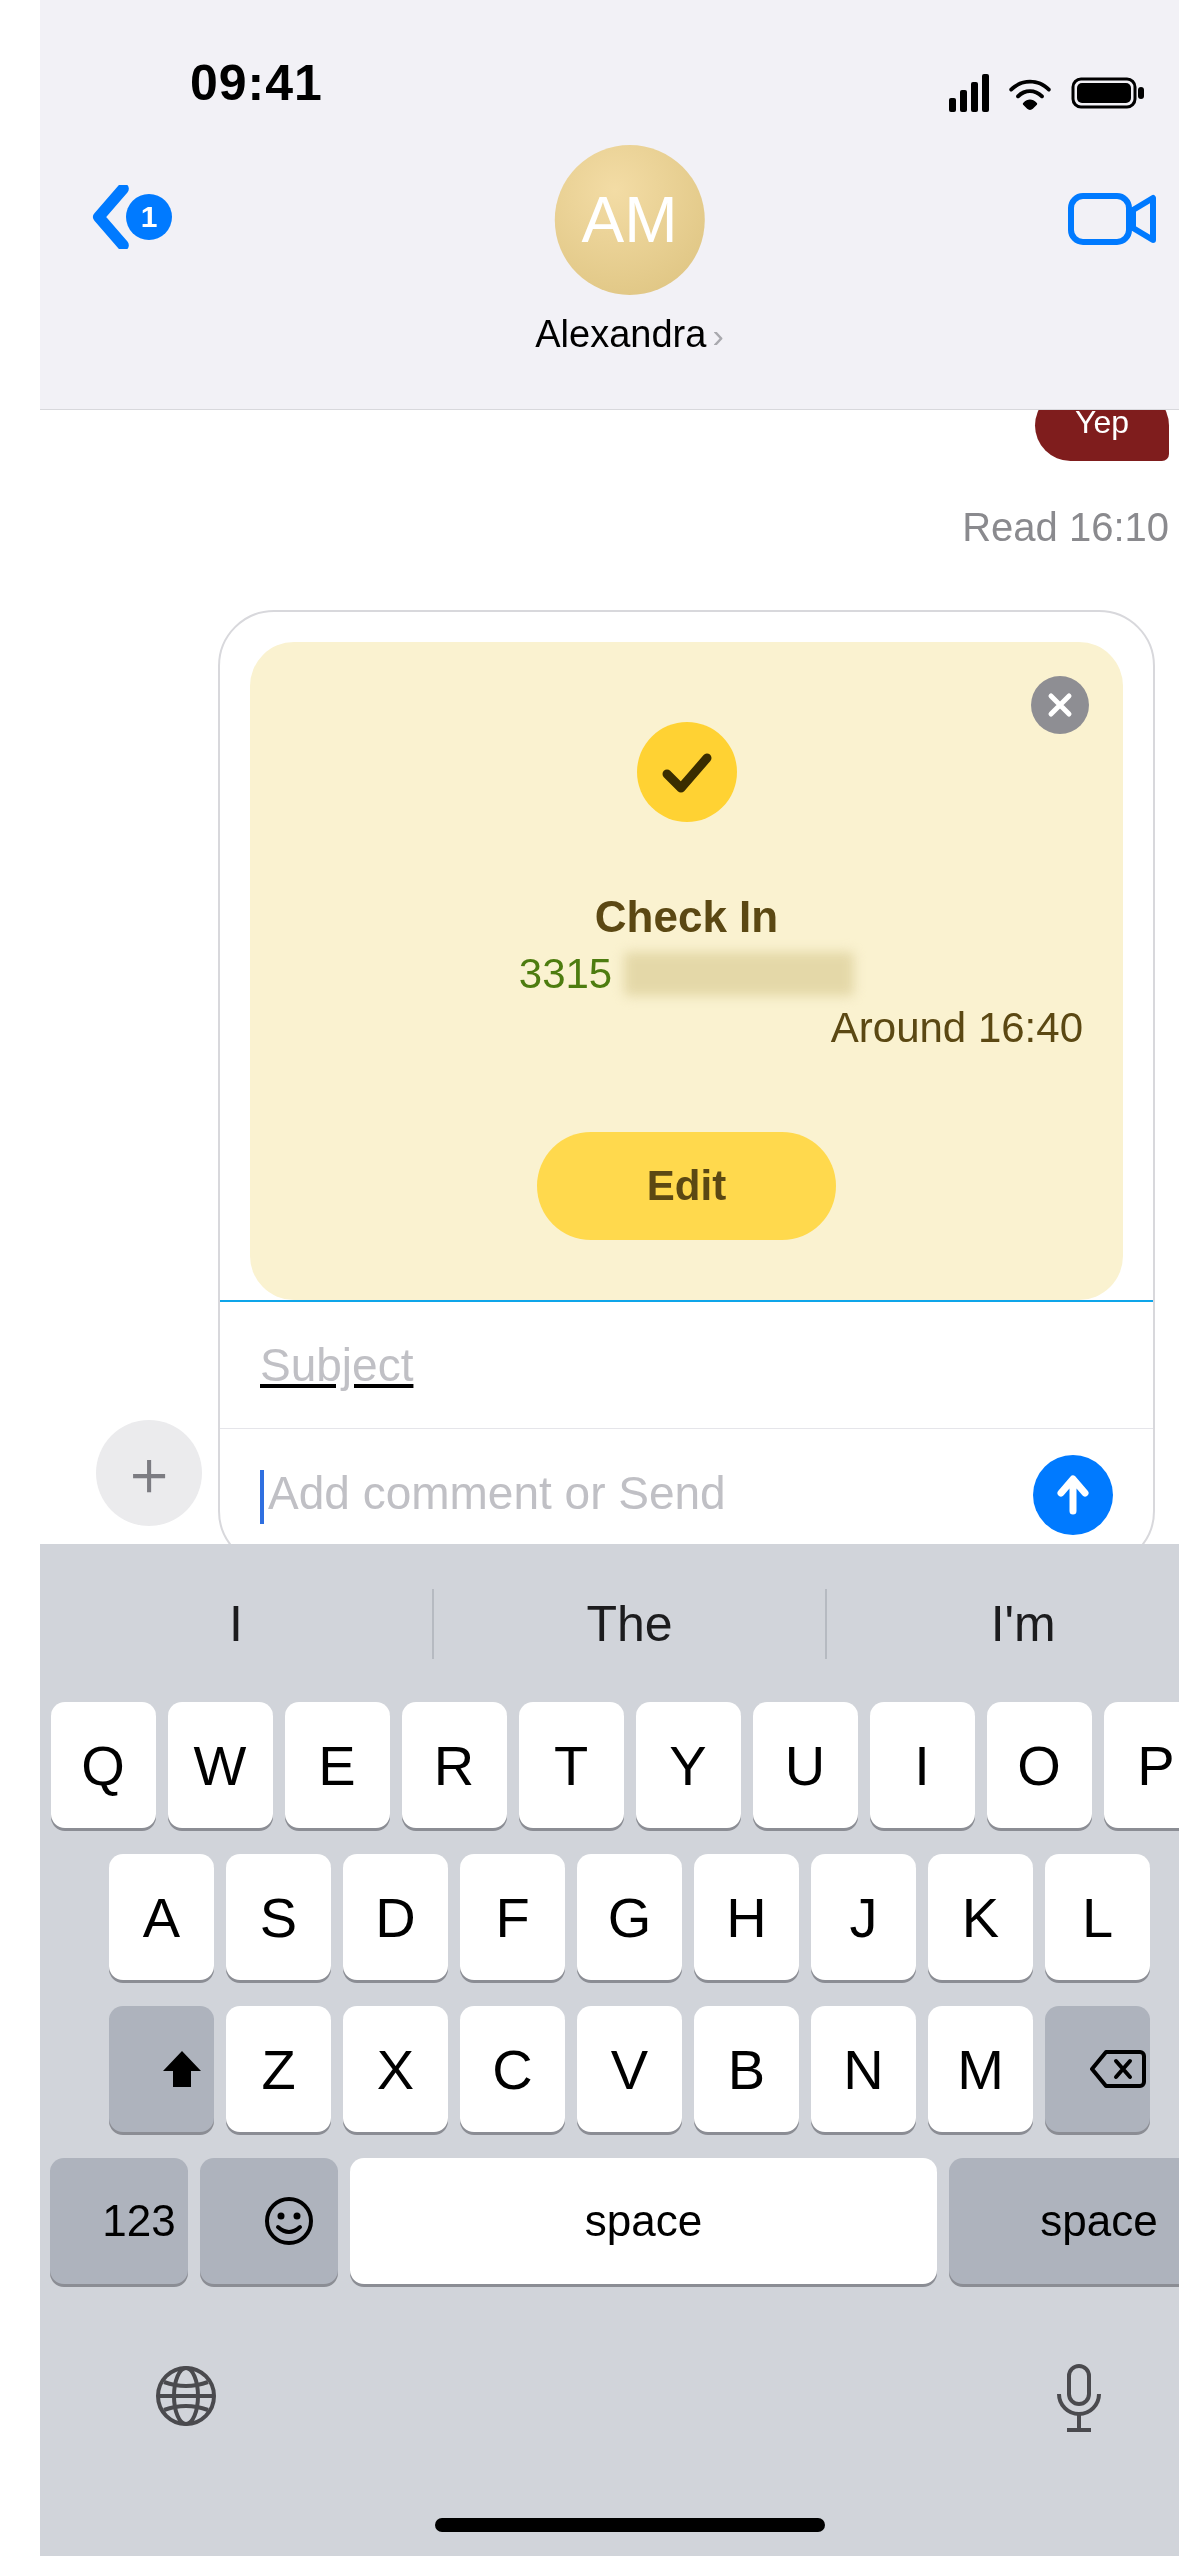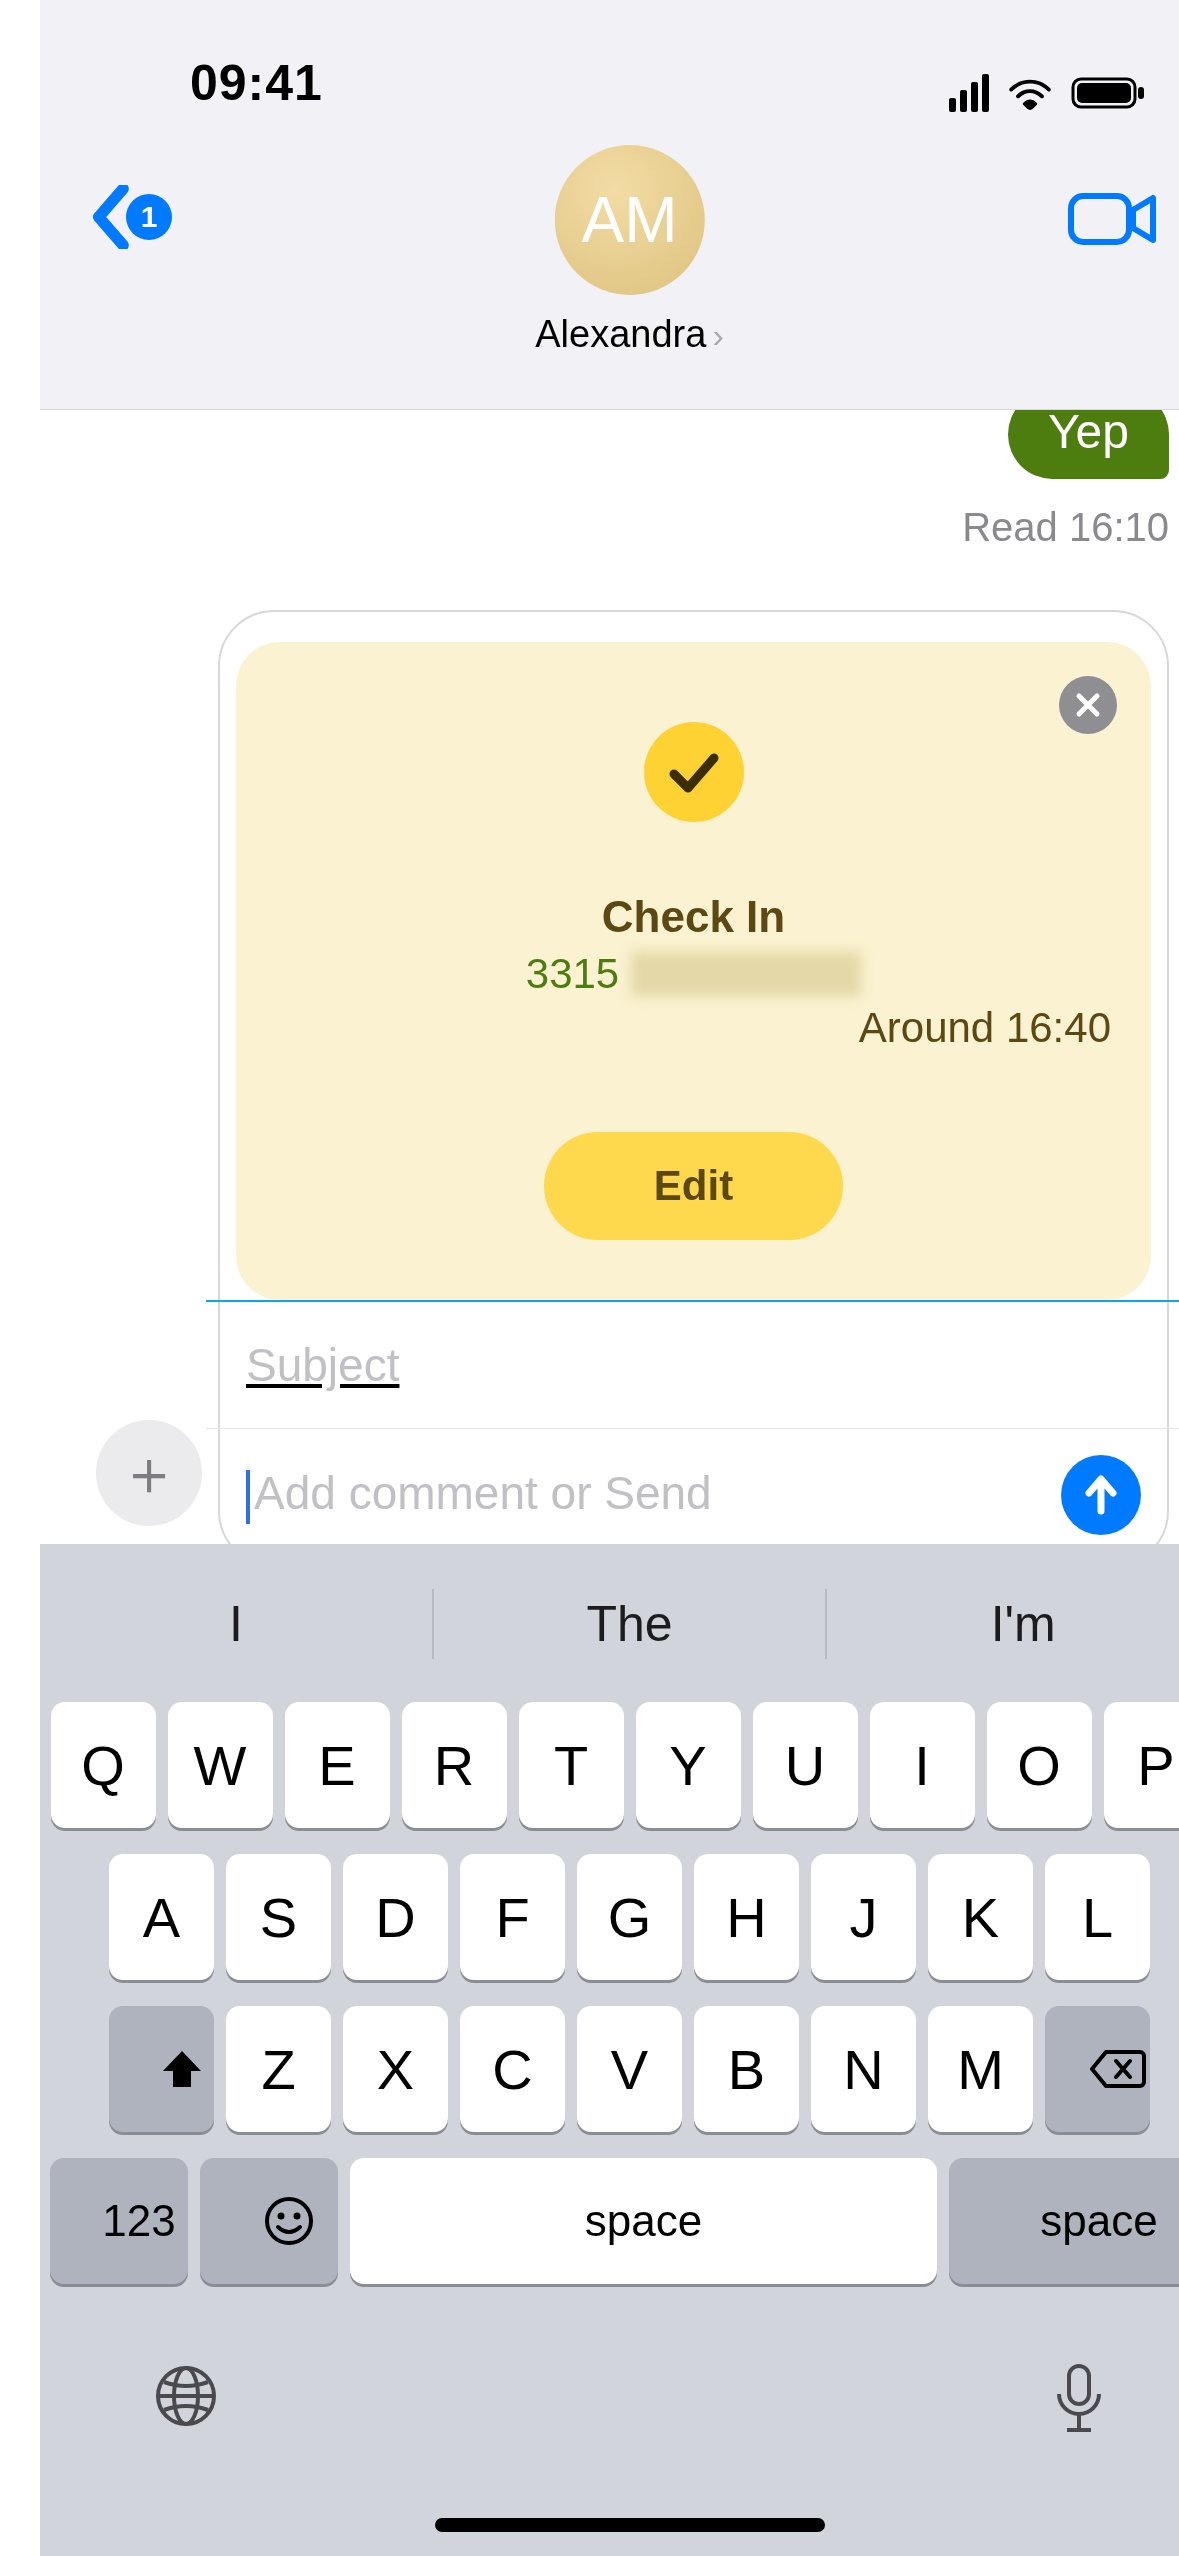--- a/index.html
+++ b/index.html
@@ -22,27 +22,27 @@
   .back-chevron svg { display:block; }
   .back-badge { background: #007aff; color: #fff; border-radius: 50%; width: 46px; height: 46px; display: flex; align-items: center; justify-content: center; font-size: 30px; font-weight: 600; margin-left: -4px; }
   .contact { position: absolute; left: 50%; transform: translateX(-50%); top: 15px; text-align: left; }
   .avatar { width: 150px; height: 150px; border-radius: 50%; background: radial-gradient(circle at 40% 30%, #f3dca5, #dcc27e); display: flex; align-items: center; justify-content: center; color: #fff; font-size: 64px; font-weight: 500; margin: 0 auto 18px; }
   .contact-name { font-size: 38px; color: #000; }
   .contact-name .chev { color: #a9a9ae; margin-left: 6px; font-size: 34px; }
   .facetime { position: absolute; right: 60px; top: 60px; }
 
   
   .conversation { flex: 1; background: #fff; position: relative; overflow: hidden; }
-  .sent-bubble { position: absolute; right: 50px; top: -20px; background: #4d7c0f; color: #fff; font-size: 48px; padding: 14px 40px 20px; border-radius: 50px; border-bottom-right-radius: 10px; }
+  .sent-bubble { position: absolute; right: 50px; top: -20px; background: #7f1d1d; color: #fff; font-size: 32px; padding: 14px 40px 20px; border-radius: 50px; border-bottom-right-radius: 10px; }
   .read-receipt { position: absolute; right: 50px; top: 95px; font-size: 40px; color: #8a8a8e; }
   .read-receipt .readlbl { color: #8a8a8e; font-weight: 500; }
   .read-receipt .readtime { color: #8a8a8e; }
 
   
-  .compose-card { position: absolute; left: 178px; right: 50px; top: 200px; background: #fff; border: 2px solid #d8d8dc; border-radius: 56px; padding: 30px 16px 20px; }
+  .compose-card { position: absolute; left: 178px; right: 64px; top: 200px; background: #fff; border: 2px solid #d8d8dc; border-radius: 56px; padding: 30px 30px 20px; }
   .checkin-card { background: #faf2d0; border-radius: 44px; padding: 80px 40px 60px; position: relative; text-align: center; margin-bottom: 0; }
   .checkin-close { position: absolute; top: 34px; right: 34px; width: 58px; height: 58px; border-radius: 50%; background: #8e8e93; display: flex; align-items: center; justify-content: center; }
   .checkin-close svg { display:block; }
   .checkin-check { width: 100px; height: 100px; border-radius: 50px; background: #ffd233; display: flex; align-items: center; justify-content: center; margin: 0 auto 70px; }
   .checkin-title { font-size: 44px; font-weight: 700; color: #5b4813; margin-bottom: 8px; }
   .checkin-addr { font-size: 42px; color: #4d7c0f; margin-bottom: 6px; display:flex; align-items:center; justify-content:center; gap:12px;}
   .addr-blur { display:inline-block; width:230px; height:44px; background: #e4d8a8; filter: blur(6px); border-radius:4px; }
   .checkin-time { font-size: 42px; color: #5b4813; margin-bottom: 80px; text-align: right; }
   .checkin-edit { display: inline-block; background: #ffd94d; color: #5b4813; font-size: 42px; font-weight: 600; padding: 30px 110px; border-radius: 60px; }
 

